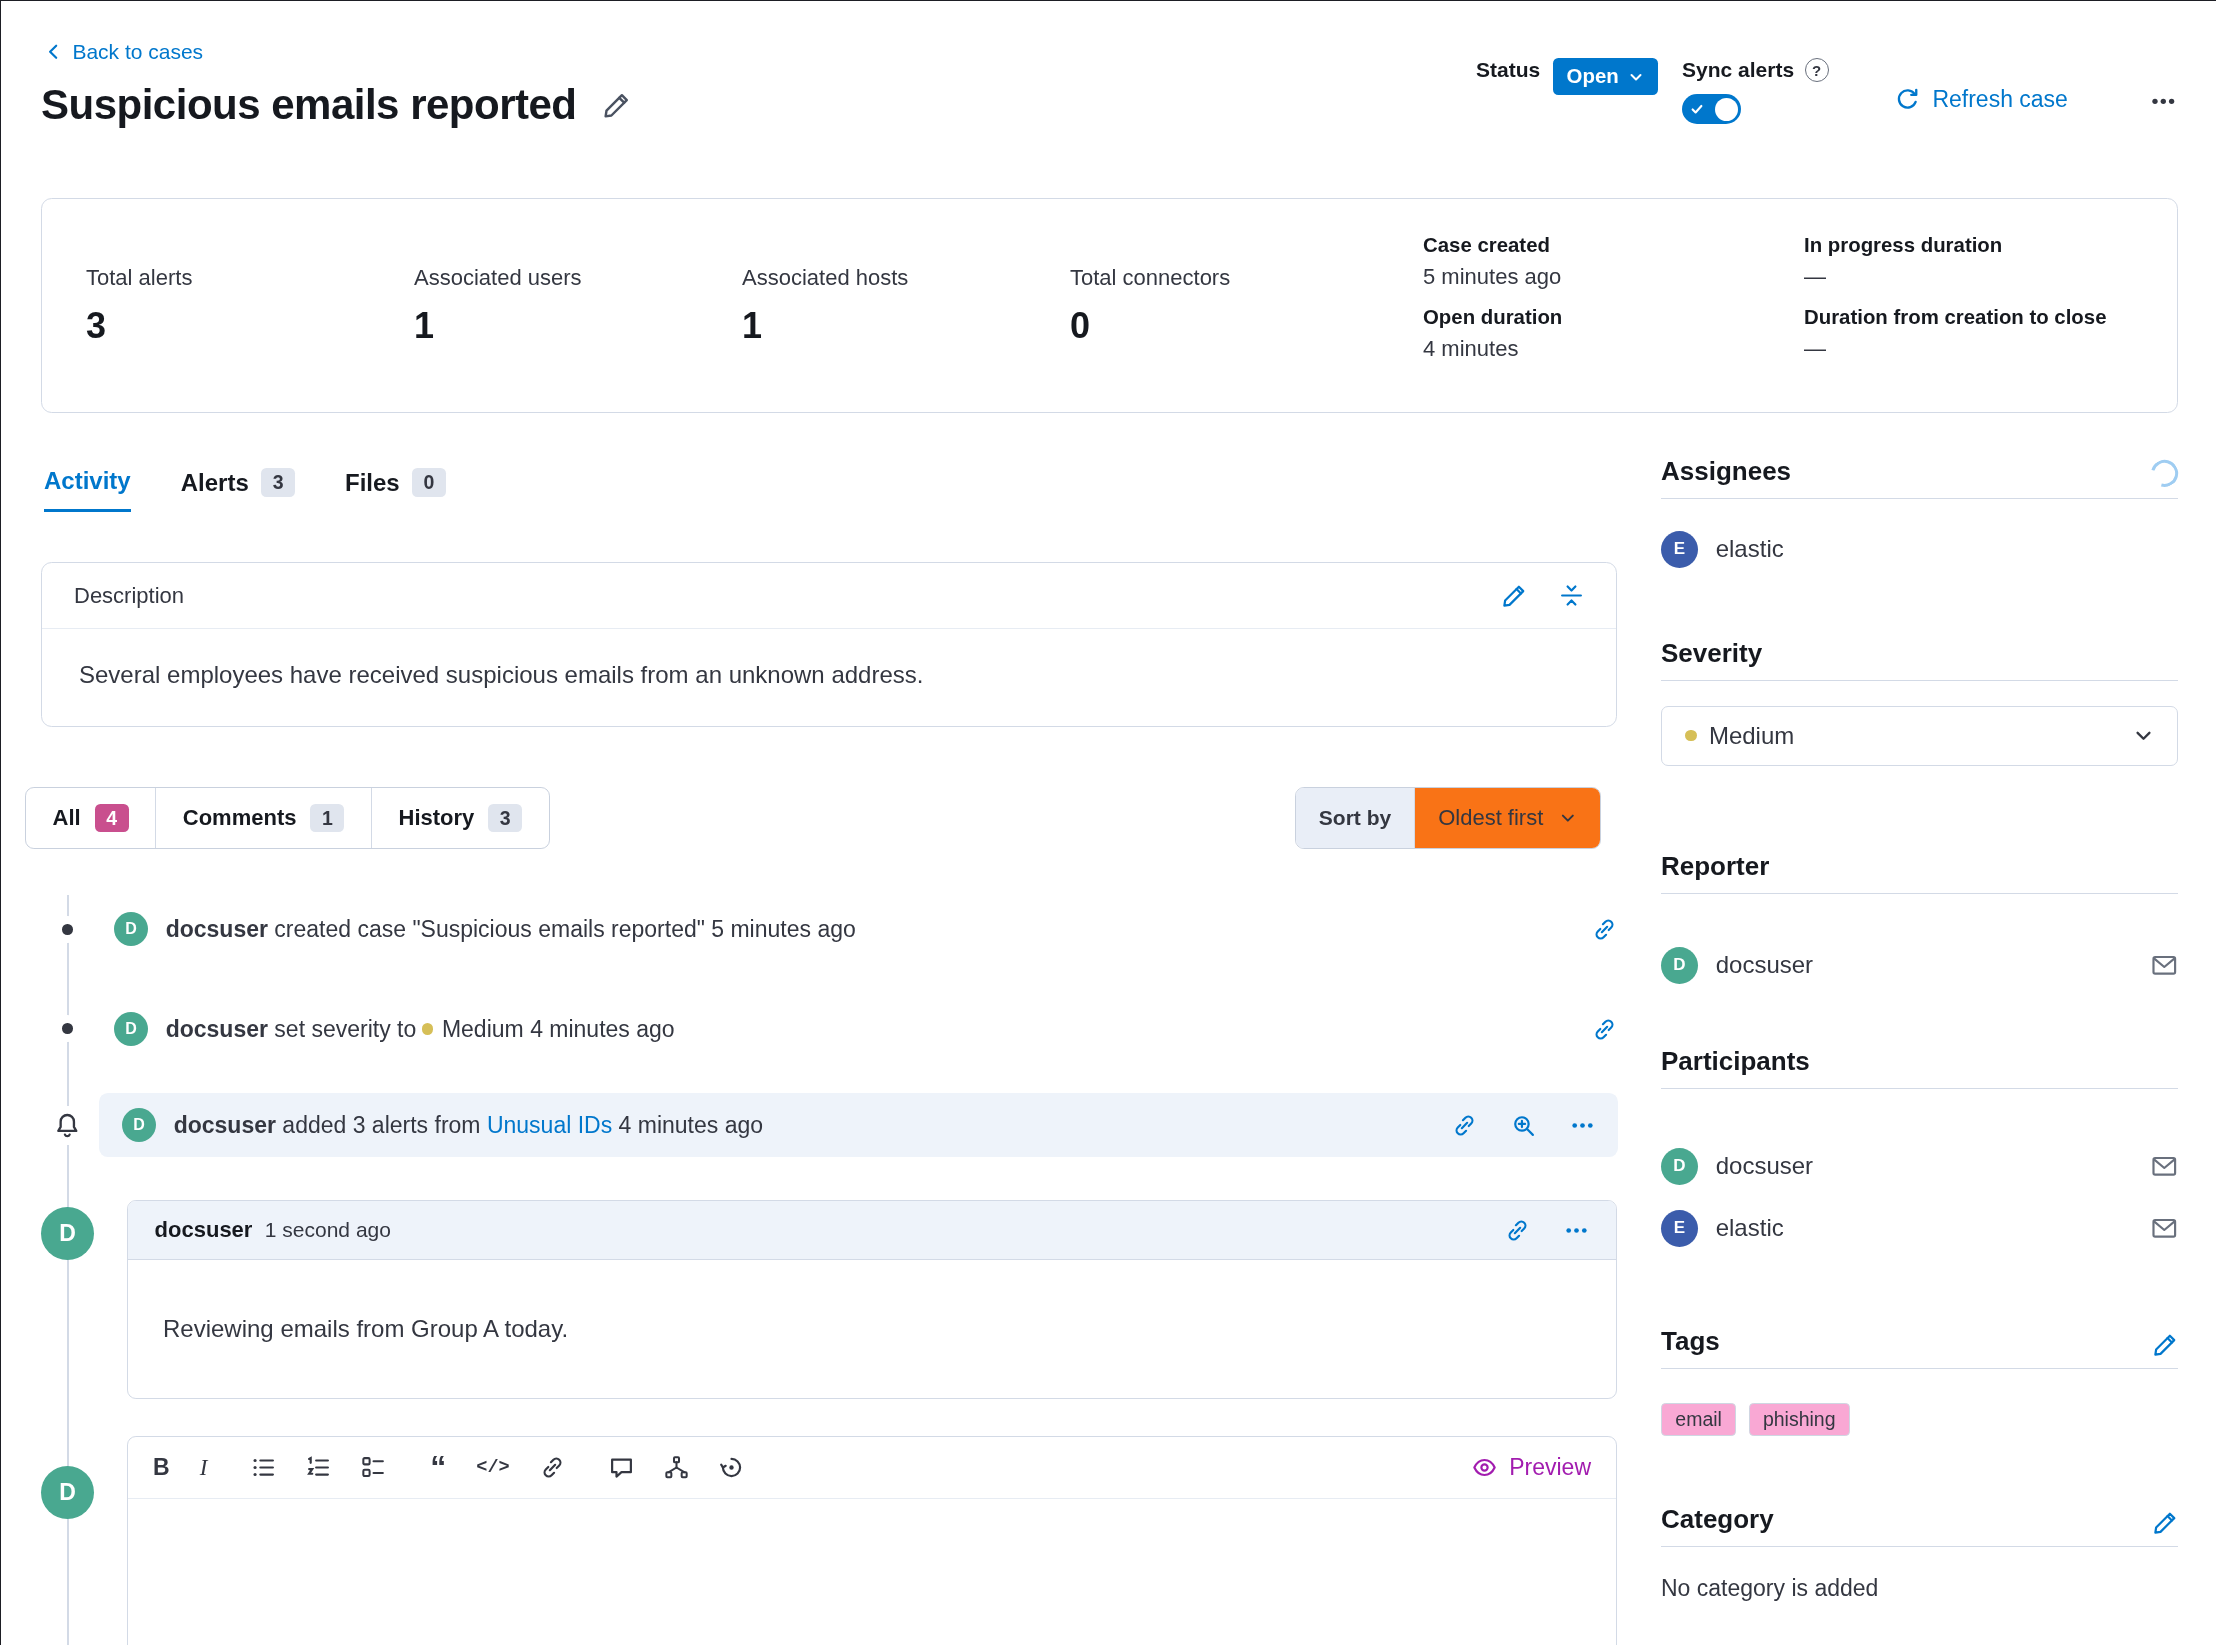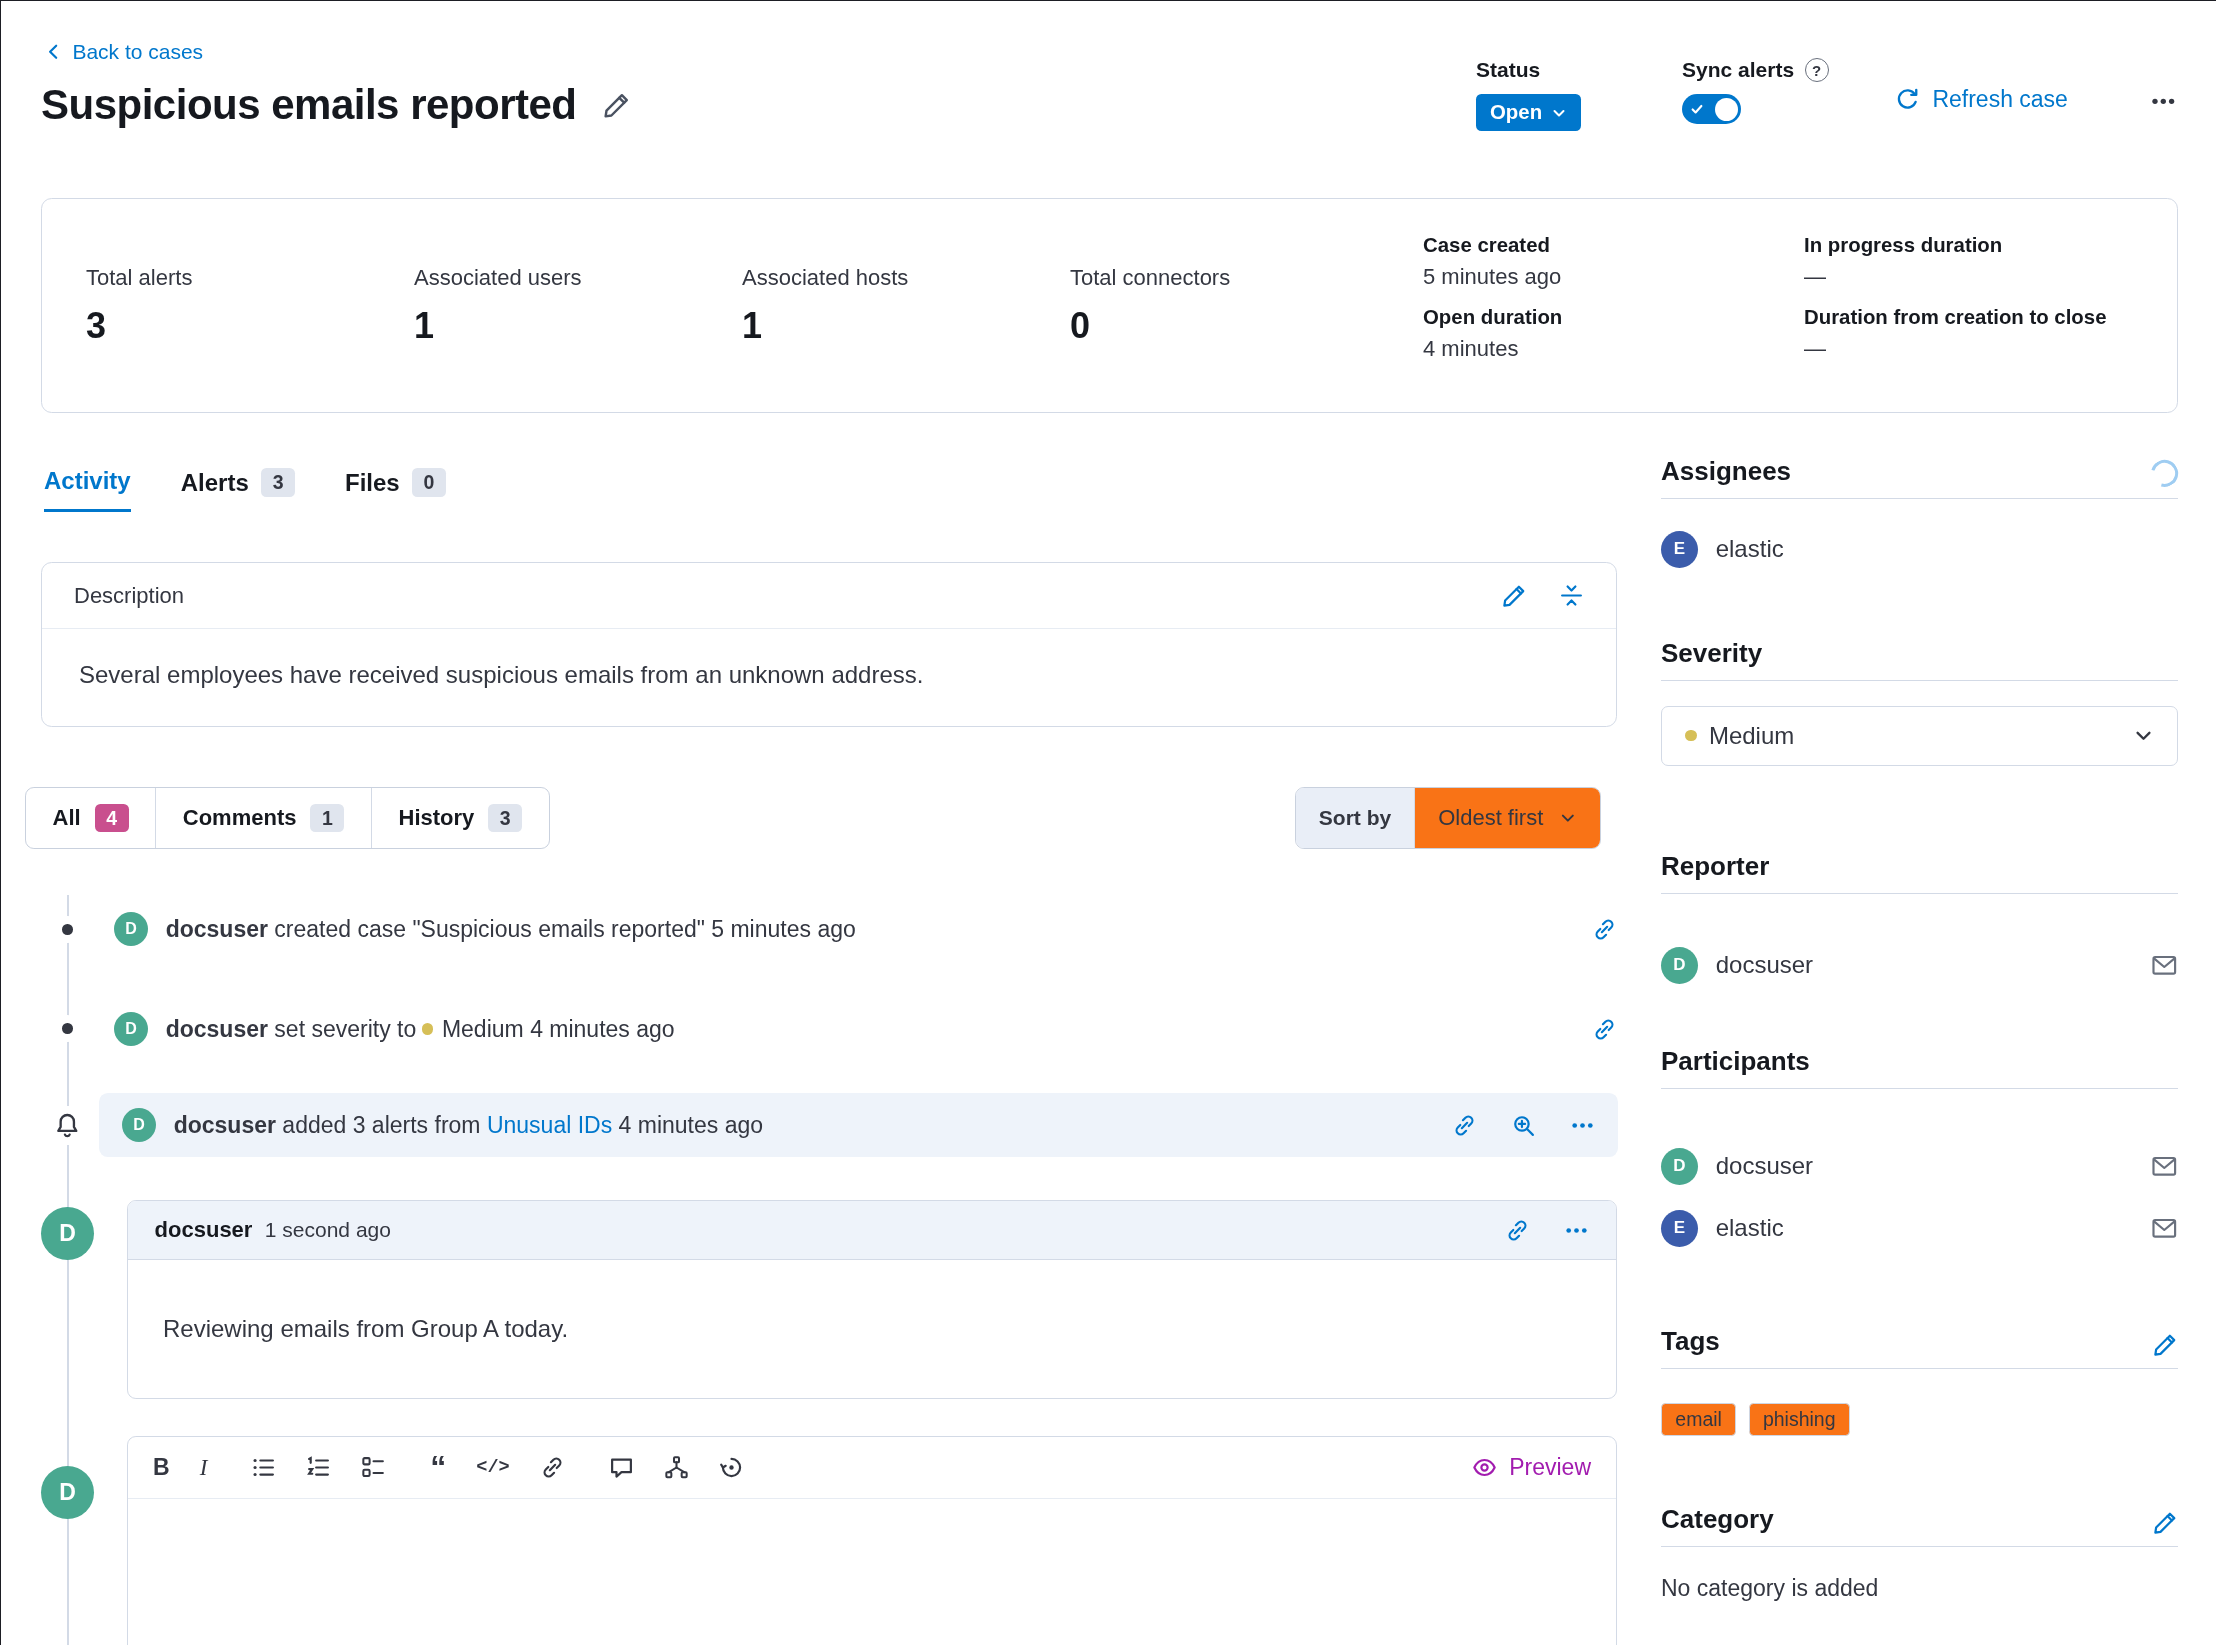--- a/index.html
+++ b/index.html
@@ -13,21 +13,21 @@
   svg.ic { display:block; }
   .blue { color:#0077cc; }
 
   
   .back { position:absolute; left:43px; top:39px; display:flex; align-items:center; gap:8.9px;
           color:#0077cc; font-size:21px; font-weight:500; cursor:pointer; }
   .title-row { position:absolute; left:40px; top:80px; display:flex; align-items:center; gap:26.6px; }
   .page-title { font-size:42px; font-weight:700; color:#16191f; letter-spacing:-0.5px; }
   .title-edit { color:#4a5261; }
 
-  .status-block { position:absolute; left:1475px; top:57px; display:flex; flex-direction:column; gap:12.4px; }
+  .status-block { position:absolute; left:1475px; top:57px; display:flex; flex-direction:row; gap:12.4px; }
   .block-label { font-size:21px; font-weight:700; color:#16191f; }
   .status-btn { display:inline-flex; align-items:center; gap:8.9px; background:#0077cc; color:#fff;
                 font-size:20.4px; font-weight:600; padding:7px 14px; border-radius:5.3px; width:fit-content; cursor:pointer; }
   .sync-block { position:absolute; left:1681px; top:57px; display:flex; flex-direction:column; gap:12.4px; }
   .sync-label-row { display:flex; align-items:center; gap:10.6px; }
   .help { width:24px; height:24px; border:1.8px solid #69707d; border-radius:50%; font-size:15px;
           display:flex; align-items:center; justify-content:center; color:#343741; font-weight:700; }
   .toggle { width:59px; height:30px; background:#0077cc; border-radius:15px; position:relative; cursor:pointer; }
   .toggle .knob { position:absolute; right:3.5px; top:3.5px; width:23px; height:23px; background:#fff; border-radius:50%; }
   .toggle .chk { position:absolute; left:8px; top:8px; color:#fff; }
@@ -125,21 +125,21 @@
   .av-side { width:37px; height:37px; font-size:17px; flex:0 0 37px; }
   .user-name { font-size:24px; color:#343741; }
   .mail { margin-left:auto; color:#69707d; cursor:pointer; }
   .spinner { width:26.6px; height:26.6px; border-radius:50%; border:3.5px solid #9fcdf2; border-left-color:transparent;
              transform:rotate(-30deg); animation:spin 1s linear infinite; }
   @keyframes spin { to { transform:rotate(330deg); } }
   .sev-select { margin-top:25px; width:100%; height:60px; border:1.8px solid #d3dae6; border-radius:7px; background:#fff;
                 display:flex; align-items:center; padding:0 23px; gap:12.4px; font-size:24px; cursor:pointer; }
   .sev-select .sp { flex:1; }
   .tags-row { display:flex; gap:12.4px; margin-top:34px; }
-  .tag { border:1.8px solid #cfd6e2; border-radius:4.4px; padding:4.4px 13.3px; font-size:19.5px; color:#343741; background:#f97316; }
+  .tag { border:1.8px solid #cfd6e2; border-radius:4.4px; padding:4.4px 13.3px; font-size:19.5px; color:#343741; background:#f9a8d4; }
   .cat-empty { margin-top:28px; font-size:23px; color:#343741; }
   .pencil-side { color:#0077cc; cursor:pointer; }
 </style>
 </head>
 <body>
 
 <div class="page">
 
   <div class="back">
     <svg class="ic" width="19.5" height="19.5" viewBox="0 0 16 16" fill="none" stroke="currentColor" stroke-width="1.8" stroke-linecap="round" stroke-linejoin="round">

